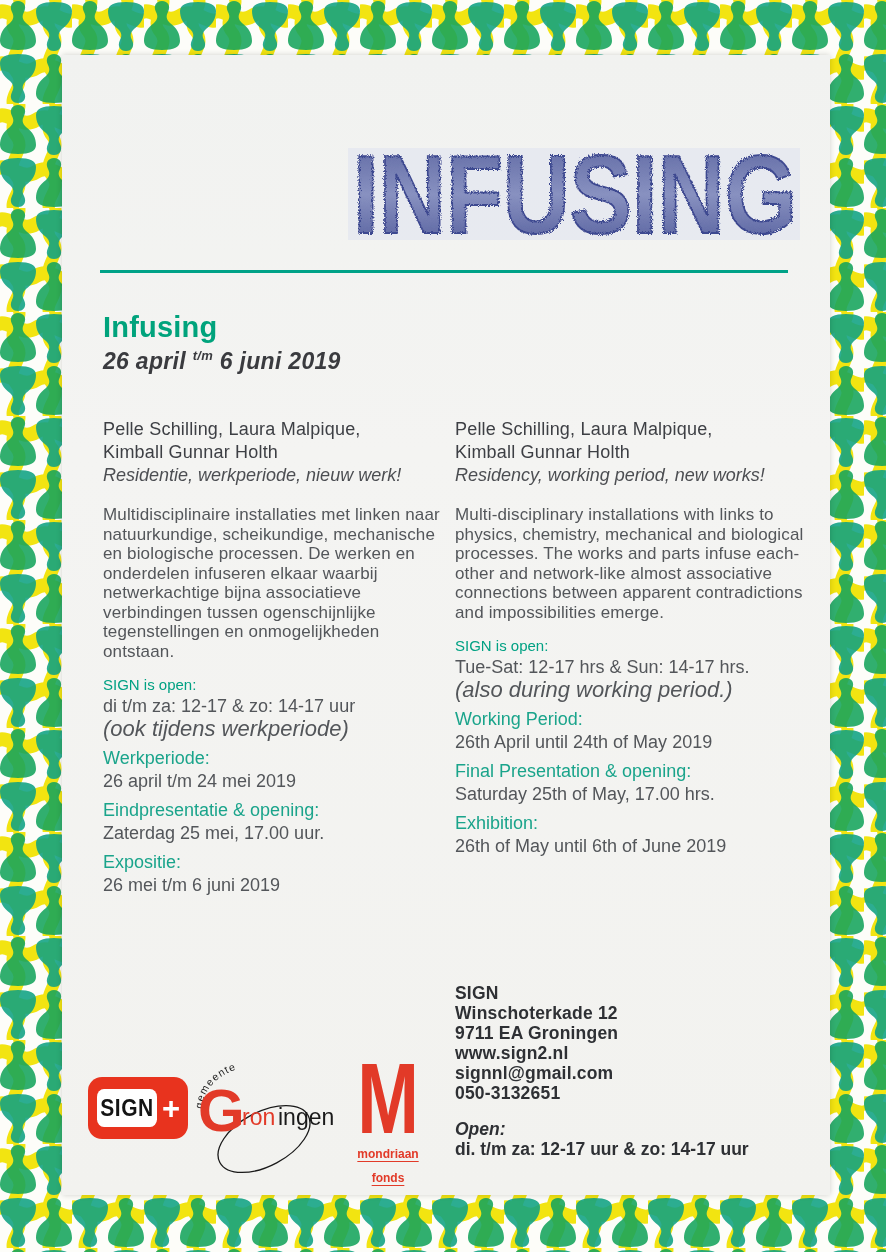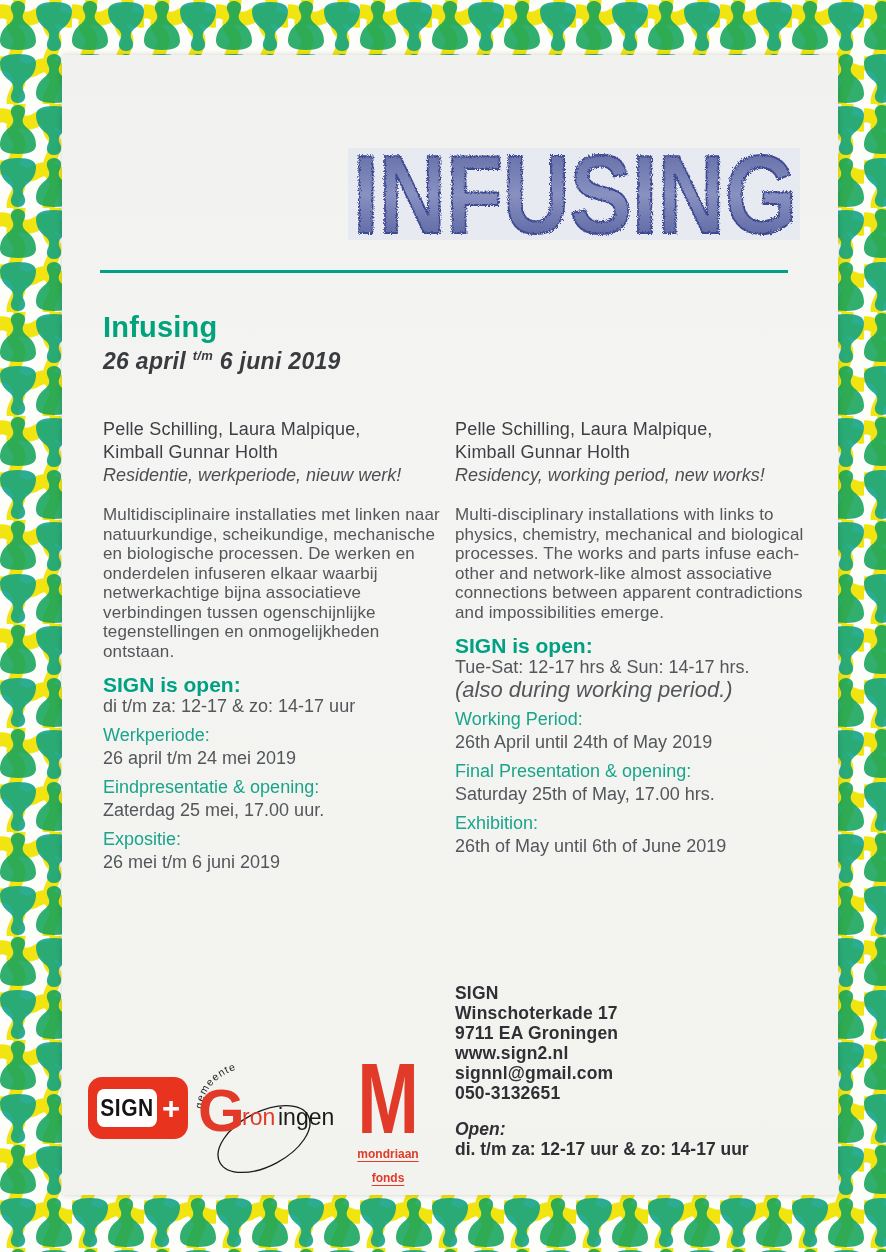--- a/index.html
+++ b/index.html
@@ -6,39 +6,38 @@
   body{
     width:886px;height:1252px;position:relative;overflow:hidden;
     font-family:"Liberation Sans","DejaVu Sans",sans-serif;
     background:#fdfdf9;
   }
   .bg-svg{position:absolute;left:0;top:0;z-index:0;display:block;}
   .panel{
     position:absolute;left:62px;top:55px;width:768px;height:1140px;z-index:1;
     background:linear-gradient(180deg,#f1f2f0 0%,#f4f4f2 35%,#f2f2ef 100%);
     box-shadow:0 0 6px rgba(0,0,0,0.18);
-    padding-left:8px;
   }
   
   .stamp-wrap{position:absolute;left:284px;top:90px;width:458px;height:104px;}
   
   .divider{position:absolute;left:38px;top:215px;width:688px;height:3px;background:#00a287;}
   
   .heading{position:absolute;left:41px;top:256px;font-size:29px;font-weight:bold;color:#00a37c;letter-spacing:0.2px;}
   .dates{position:absolute;left:41px;top:293px;font-size:23px;font-weight:bold;font-style:italic;color:#3a3b3f;letter-spacing:0.3px;}
   .dates .tm{font-size:13px;vertical-align:9px;}
   
   .col{position:absolute;top:363px;width:350px;}
   .col-left{left:41px;}
   .col-right{left:393px;}
   .names{font-weight:normal;font-size:18px;line-height:23px;color:#3d3f44;letter-spacing:0.2px;}
   .subtitle{font-style:italic;font-size:18px;line-height:23px;color:#4c4e52;}
   .body-par{margin-top:18px;font-size:17px;line-height:19.5px;color:#53565a;letter-spacing:0.15px;}
   .open-block{margin-top:12px;}
-  .open-label{font-weight:bold;font-size:21px;line-height:22px;color:#00a183;margin-top:13px;}
+  .open-label{font-weight:normal;font-size:15px;line-height:22px;color:#00a183;margin-top:13px;}
   .open-hours{font-size:18px;line-height:21px;color:#53565a;}
   .open-note{font-size:22px;line-height:23px;font-style:italic;color:#53565a;}
   .section{margin-top:7px;}
   .section-label{font-size:18px;line-height:23px;color:#1aa48b;}
   .section-value{font-size:18px;line-height:22px;color:#53565a;}
   
   .contact{position:absolute;left:393px;top:928px;width:350px;font-weight:bold;color:#2e3034;}
   .contact-line{font-size:17.5px;line-height:20px;letter-spacing:0.2px;}
   .contact .open-ftr-label{margin-top:16px;font-size:17.5px;line-height:20px;font-style:italic;}
   .contact .open-ftr-hours{font-size:17.5px;line-height:20px;}
@@ -113,20 +112,21 @@
   <div class="col col-left">
     <div class="names">
       <div>Pelle Schilling, Laura Malpique,</div>
       <div>Kimball Gunnar Holth</div>
     </div>
     <div class="subtitle">Residentie, werkperiode, nieuw werk!</div>
     <div class="body-par">Multidisciplinaire installaties met linken naar natuurkundige, scheikundige, mechanische en biologische processen. De werken en onderdelen infuseren elkaar waarbij netwerkachtige bijna associatieve verbindingen tussen ogenschijnlijke tegenstellingen en onmogelijkheden ontstaan.</div>
     <div class="open-block">
       <div class="open-label">SIGN is open:</div>
       <div class="open-hours">di t/m za: 12-17 &amp; zo: 14-17 uur</div>
+      <div class="open-note">(ook tijdens werkperiode)</div>
     </div>
     <div class="section">
       <div class="section-label">Werkperiode:</div>
       <div class="section-value">26 april t/m 24 mei 2019</div>
     </div>
     <div class="section">
       <div class="section-label">Eindpresentatie &amp; opening:</div>
       <div class="section-value">Zaterdag 25 mei, 17.00 uur.</div>
     </div>
     <div class="section">
@@ -156,21 +156,21 @@
       <div class="section-value">Saturday 25th of May, 17.00 hrs.</div>
     </div>
     <div class="section">
       <div class="section-label">Exhibition:</div>
       <div class="section-value">26th of May until 6th of June 2019</div>
     </div>
   </div>
 
   <div class="contact">
     <div class="contact-line">SIGN</div>
-    <div class="contact-line">Winschoterkade 17</div>
+    <div class="contact-line">Winschoterkade 12</div>
     <div class="contact-line">9711 EA Groningen</div>
     <div class="contact-line">www.sign2.nl</div>
     <div class="contact-line">signnl@gmail.com</div>
     <div class="contact-line">050-3132651</div>
     <div class="open-ftr-label">Open:</div>
     <div class="open-ftr-hours">di. t/m za: 12-17 uur &amp; zo: 14-17 uur</div>
   </div>
 
   <div class="sign-logo">
     <div class="sign-inner">SIGN</div>

